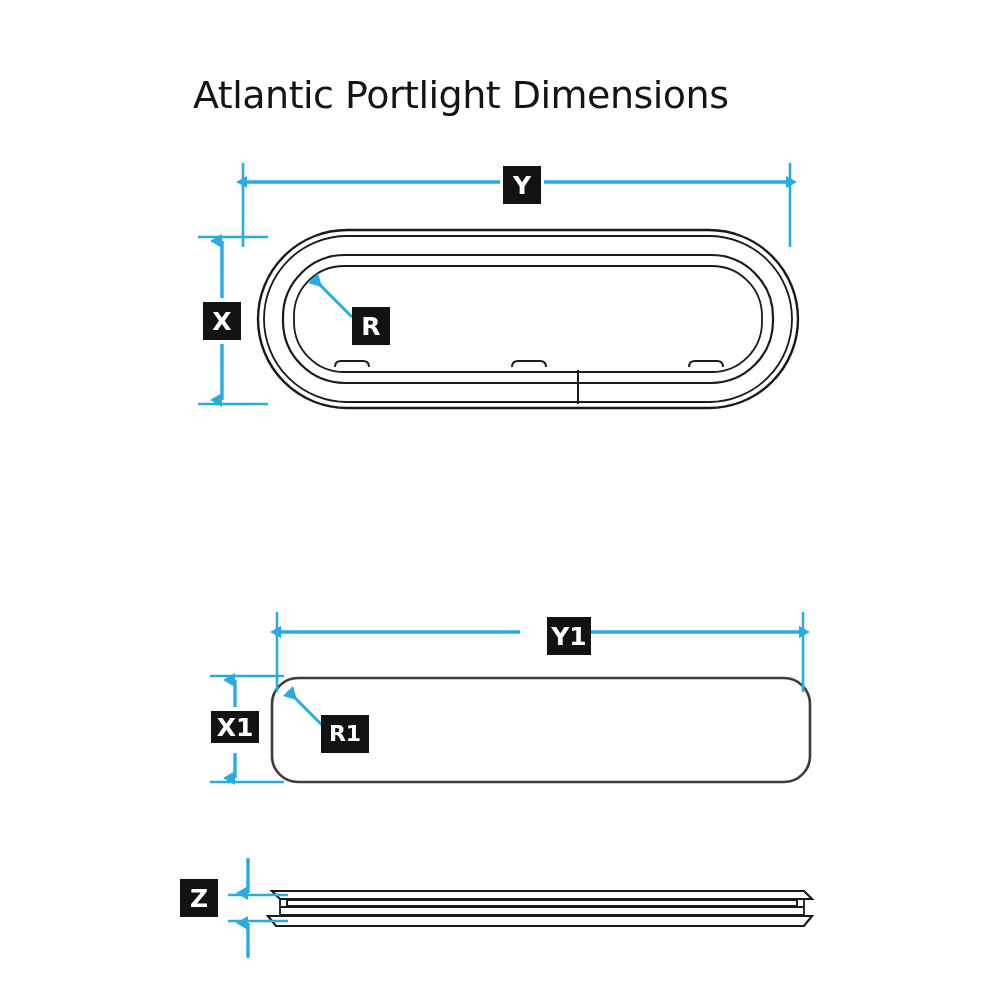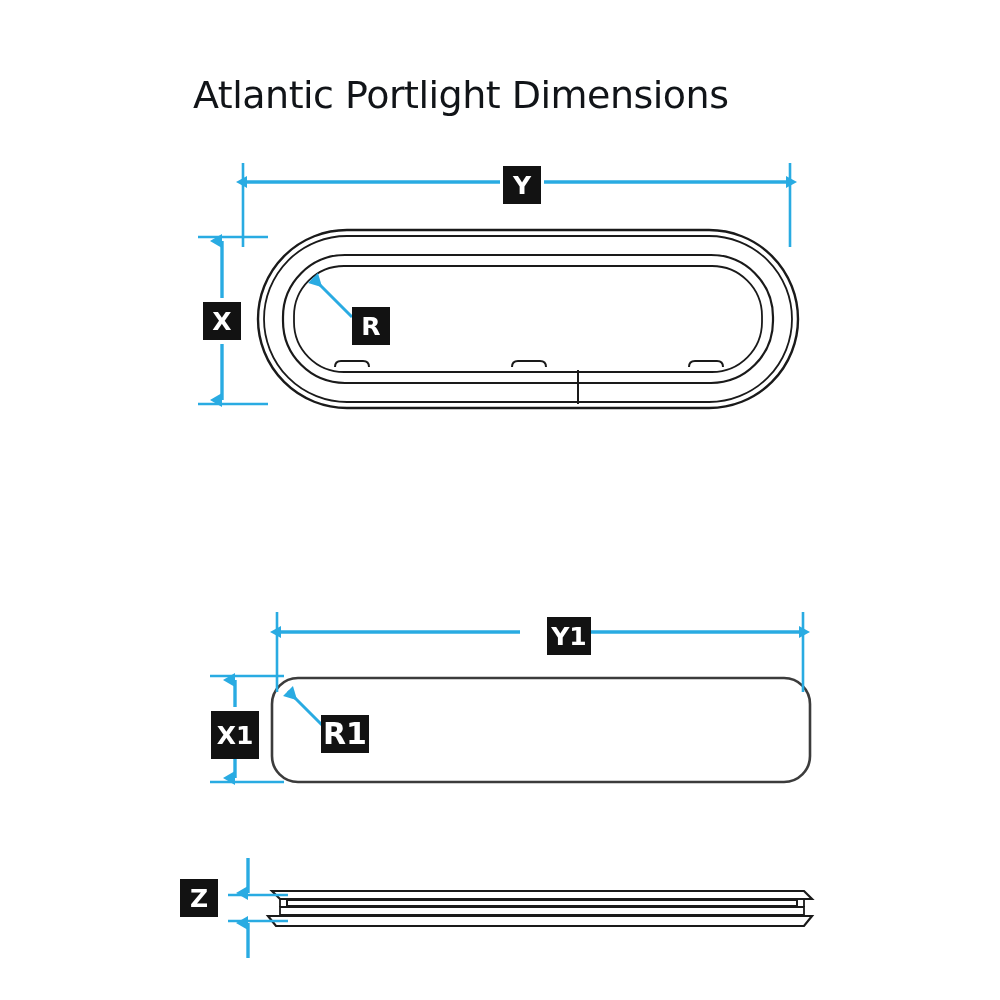--- a/index.html
+++ b/index.html
@@ -40,22 +40,22 @@
     display: flex;
     align-items: center;
     justify-content: center;
     line-height: 1;
     z-index: 40;
   }
   #badge-y  { left: 503px; top: 166px; width: 38px; height: 38px; font-size: 25px; }
   #badge-x  { left: 203px; top: 302px; width: 38px; height: 38px; font-size: 25px; }
   #badge-r  { left: 352px; top: 307px; width: 38px; height: 38px; font-size: 25px; }
   #badge-y1 { left: 523px; top: 617px; width: 44px; height: 38px; font-size: 25px; margin-left: 24px; }
-  #badge-x1 { left: 211px; top: 711px; width: 48px; height: 48px; font-size: 25px; }
-  #badge-r1 { left: 321px; top: 715px; width: 48px; height: 38px; font-size: 30px; }
+  #badge-x1 { left: 211px; top: 711px; width: 48px; height: 32px; font-size: 25px; }
+  #badge-r1 { left: 321px; top: 715px; width: 48px; height: 38px; font-size: 22px; }
   #badge-z  { left: 180px; top: 879px; width: 38px; height: 38px; font-size: 25px; }
 
   svg.layer {
     position: absolute;
     left: 0;
     top: 0;
     width: 1000px;
     height: 1000px;
     pointer-events: none;
   }

